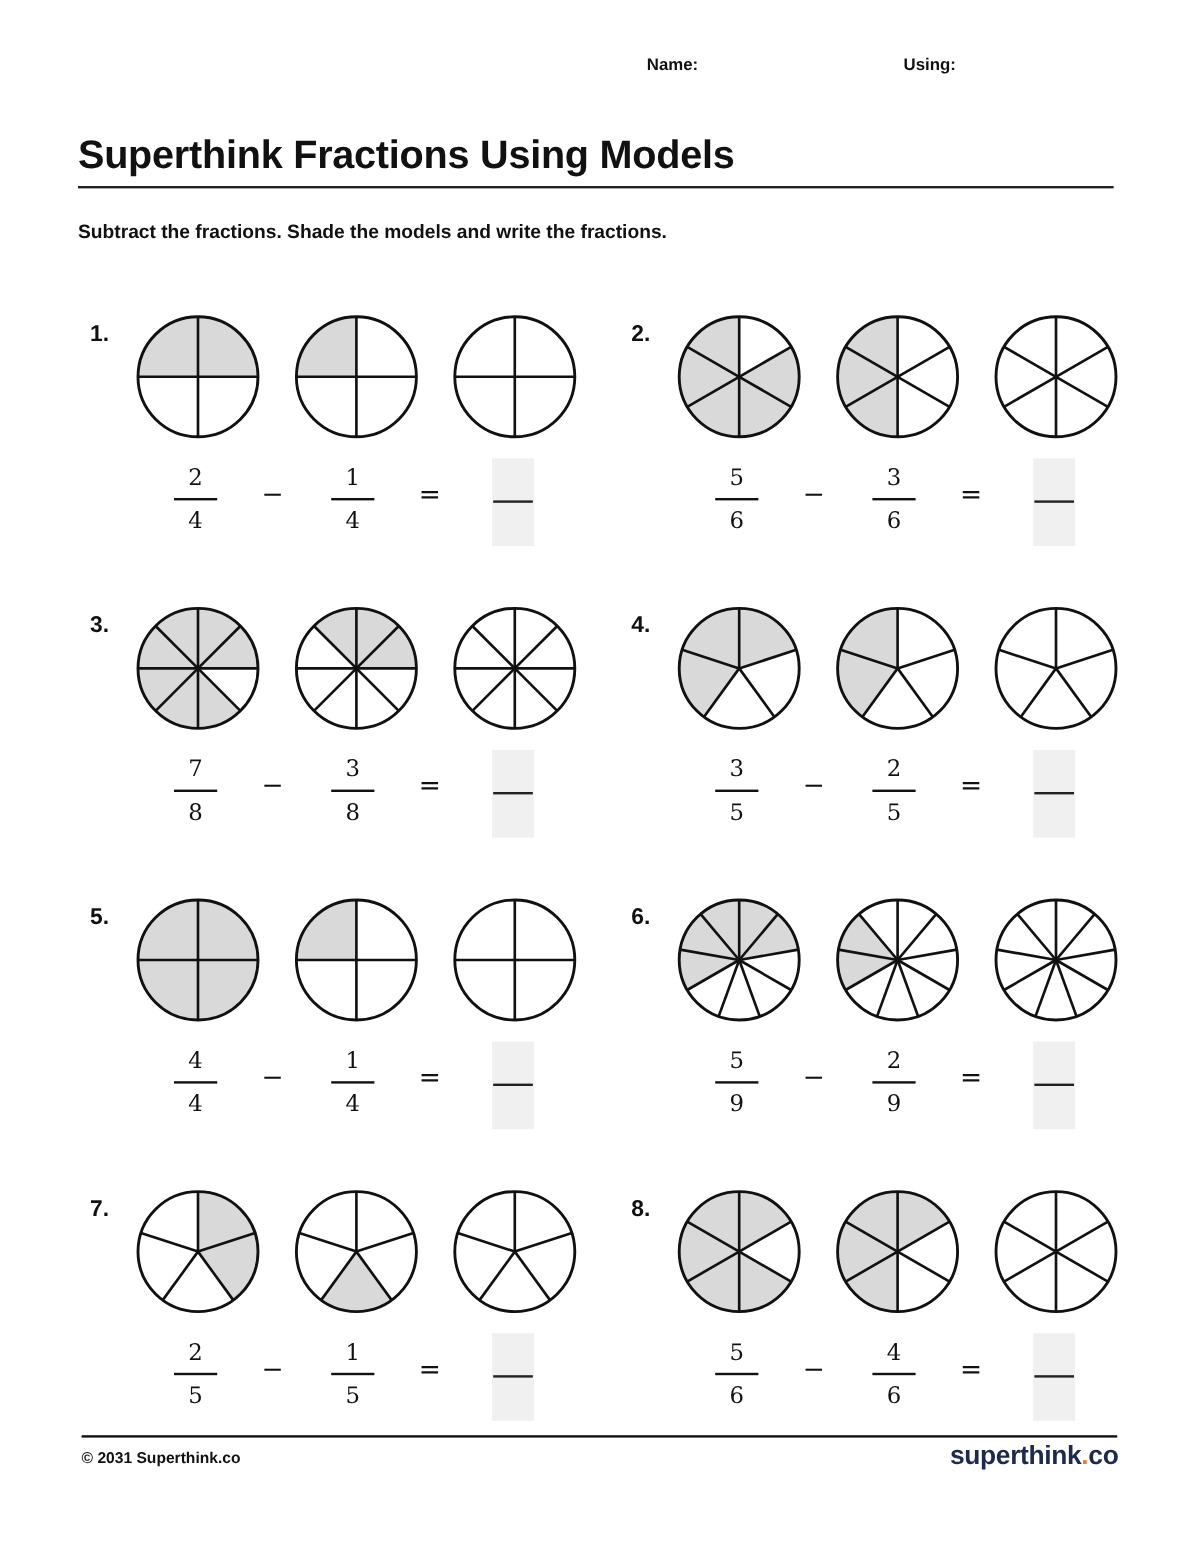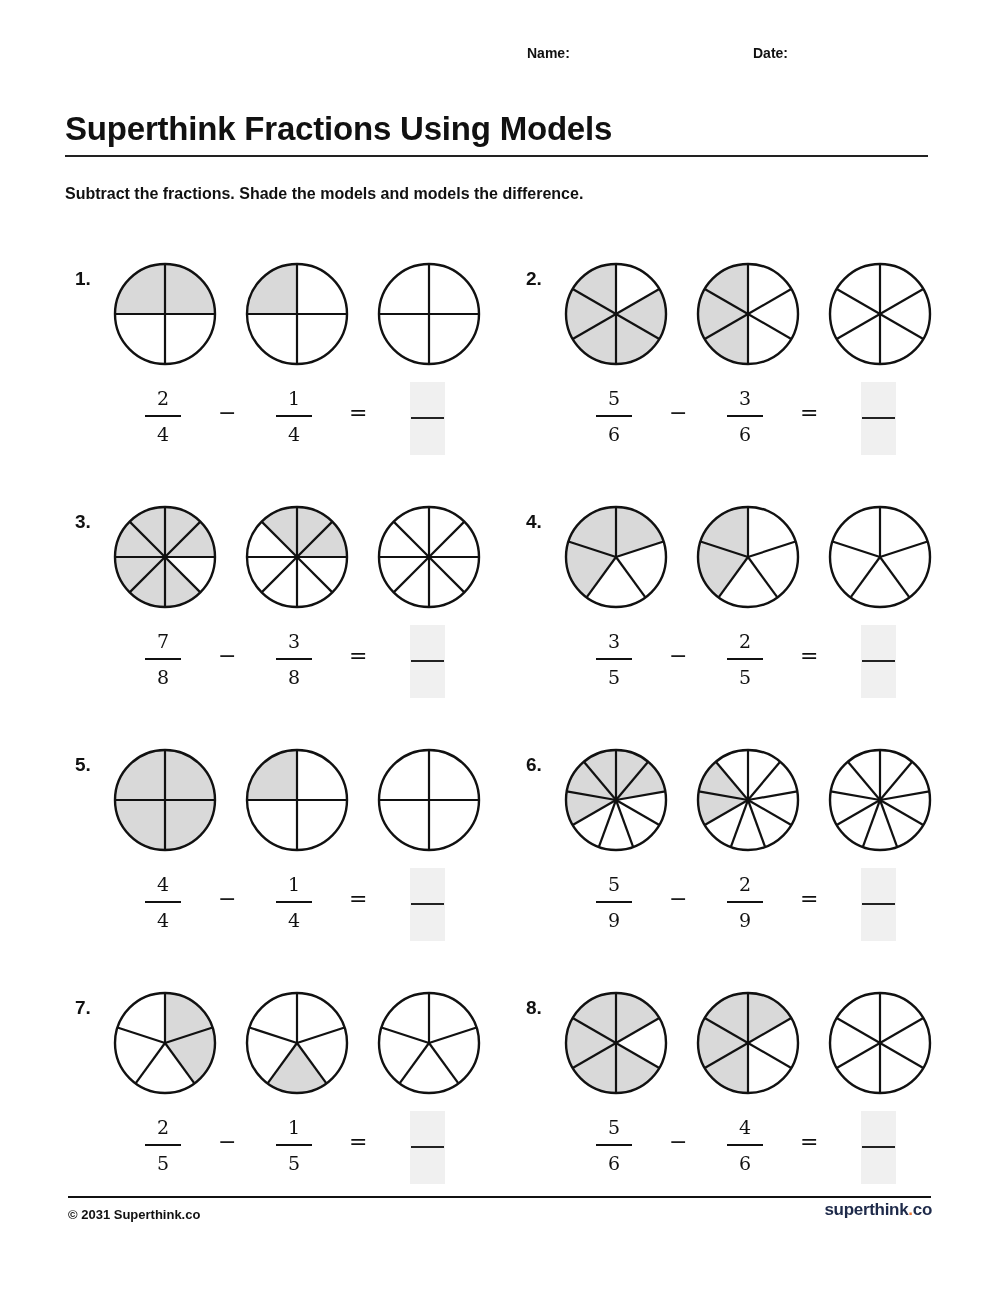--- a/index.html
+++ b/index.html
@@ -19,32 +19,32 @@
   .frac .num { display: block; height: 28px; line-height: 28px; }
   .frac .bar { display: block; height: 2px; background: #111; margin: 3px 0; }
   .frac .den { display: block; height: 28px; line-height: 28px; }
   .op { position: absolute; font-family: "DejaVu Serif", serif; font-size: 22px; color: #111; }
 
   .answer-box { position: absolute; width: 35px; height: 73px; background: #f0f0f0; }
   .answer-box .line { position: absolute; left: 1px; right: 1px; top: 35px; height: 2px; background: #222; }
 
   .footer-rule { position: absolute; left: 68px; top: 1196px; width: 863px; height: 2px; background: #111; }
   .copyright { position: absolute; left: 68px; top: 1207px; font-size: 13px; font-weight: bold; color: #111; }
-  .brand { position: absolute; right: 68px; top: 1200px; font-size: 17px; font-weight: bold; color: #1e2a4a; letter-spacing: -0.3px; }
+  .brand { position: absolute; right: 68px; top: 1200px; font-size: 22px; font-weight: bold; color: #1e2a4a; letter-spacing: -0.3px; }
   .brand .dot { color: #f07c3c; }
 </style>
 </head>
 <body>
 
-<div class="hdr-label" style="left:494px;padding-left:33px;">Name:</div>
-<div class="hdr-label" style="left:753px;">Date:</div>
+<div class="hdr-label" style="left:506px;padding-left:33px;">Name:</div>
+<div class="hdr-label" style="left:753px;">Using:</div>
 
 <h1 class="title">Superthink Fractions Using Models</h1>
 <div class="title-rule"></div>
-<p class="instructions">Subtract the fractions. Shade the models and models the difference.</p>
+<p class="instructions">Subtract the fractions. Shade the models and write the fractions.</p>
 
 <div id="problems">
     <div class="problem" style="left: 75px; top: 262px;">
       <div class="pnum" style="top:6px;">1.</div>
       <div style="position:absolute;left:38px;top:0;width:104px;height:104px;">
         <svg class="circle-svg" width="104" height="104" viewBox="0 0 104 104">
           <path d="M52,52 L52.00,2.00 A50,50 0 0 1 102.00,52.00 Z" fill="#d9d9d9" stroke="none"></path>
           <path d="M52,52 L2.00,52.00 A50,50 0 0 1 52.00,2.00 Z" fill="#d9d9d9" stroke="none"></path>
           <line x1="52" y1="52" x2="52.00" y2="2.00" stroke="#111111" stroke-width="2.2"></line>
           <line x1="52" y1="52" x2="102.00" y2="52.00" stroke="#111111" stroke-width="2.2"></line>

